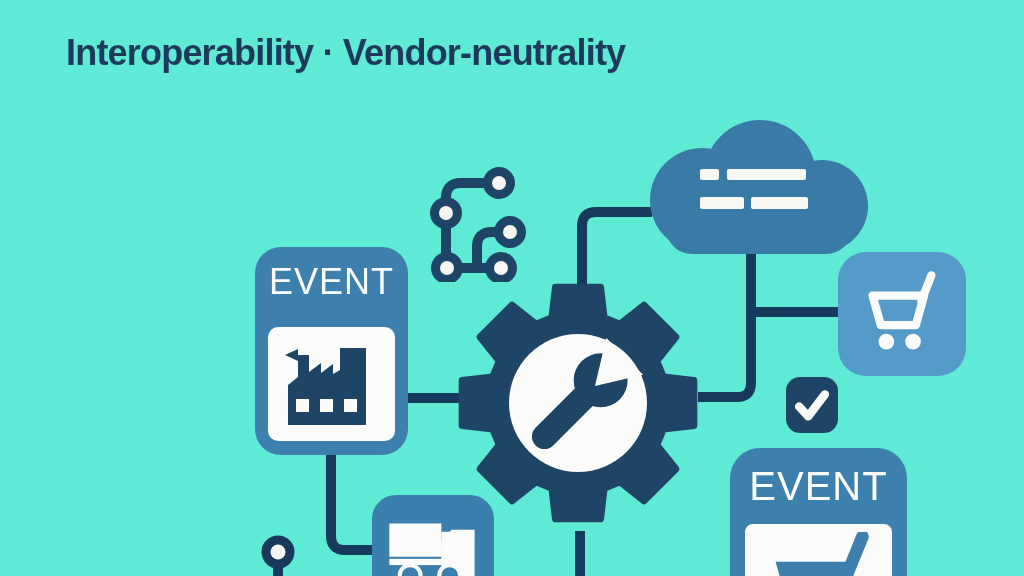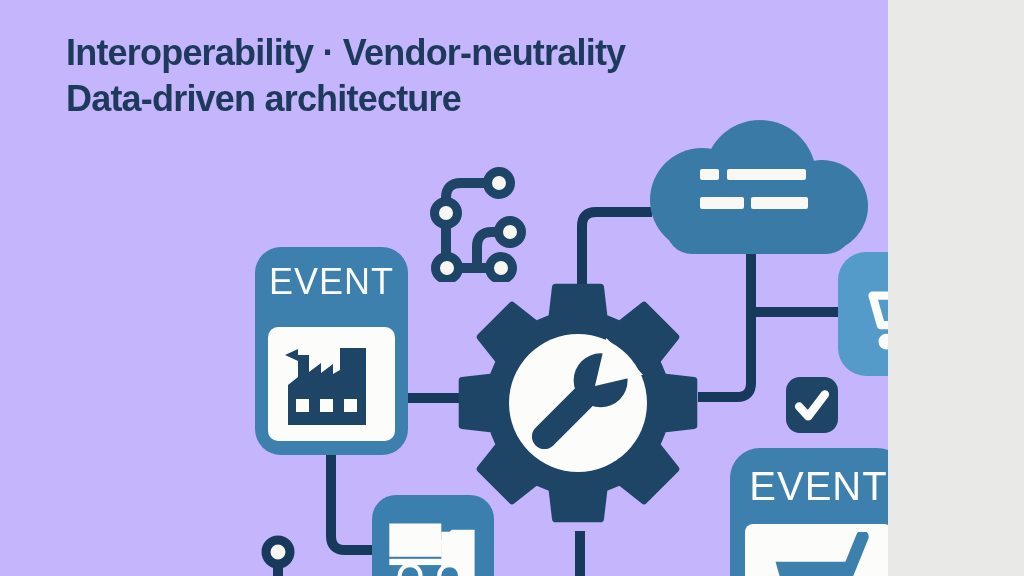--- a/index.html
+++ b/index.html
@@ -1,37 +1,36 @@
 <!DOCTYPE html>
 <html><head>
 <meta charset="utf-8">
 <style>
   html,body{margin:0;padding:0;background:#e9e9e7;}
   .canvas{
-    position:relative;width:888px;height:576px;overflow:hidden;
-    background:#c4b5fd;font-family:"Liberation Sans",sans-serif;
+    position:relative;width:1024px;height:576px;overflow:hidden;
+    background:#5eead4;font-family:"Liberation Sans",sans-serif;
   }
   .title{position:absolute;left:66px;top:30px;color:#1d3a5c;
     font-size:36px;font-weight:600;letter-spacing:-0.8px;line-height:46px;}
   .abs{position:absolute;}
   .badge{position:absolute;background:#3d7fad;border-radius:26px;}
   .badge .event-label{display:block;text-align:center;color:#fcfcfa;
     font-weight:400;letter-spacing:1px;}
   .panel{position:absolute;background:#fcfcfa;border-radius:10px;
     display:flex;align-items:center;justify-content:center;overflow:hidden;}
   .tile{position:absolute;display:flex;align-items:center;justify-content:center;overflow:hidden;}
 </style>
 </head>
 <body>
 
 <div class="canvas">
 
   <div class="title">
     <div>Interoperability · Vendor-neutrality</div>
-    <div>Data-driven architecture</div>
   </div>
 
   <svg class="abs" style="left:0;top:0" width="1024" height="576" viewBox="0 0 1024 576">
     <g fill="none" stroke="#17395c" stroke-width="10">
       <path d="M 652 212 H 596 Q 582 212 582 226 V 285"></path>
       <path d="M 751 246 V 383 Q 751 397 737 397 H 698"></path>
       <path d="M 751 312 H 840"></path>
       <path d="M 405 398 H 466"></path>
       <path d="M 331 453 V 536 Q 331 550 345 550 H 374"></path>
       <path d="M 580 531 V 576"></path>

